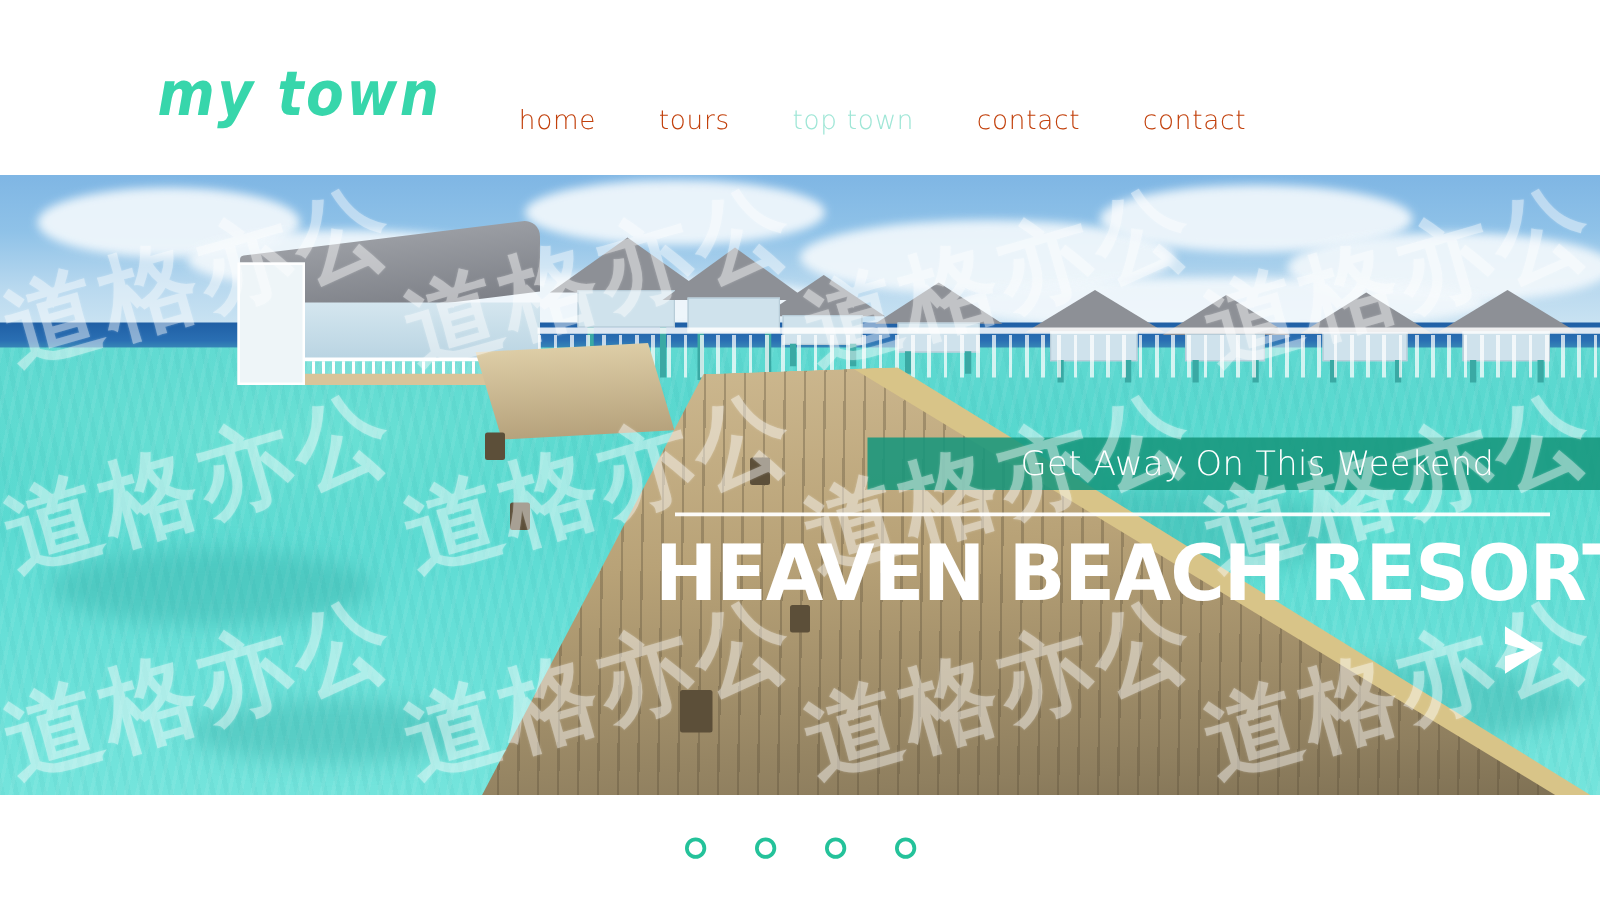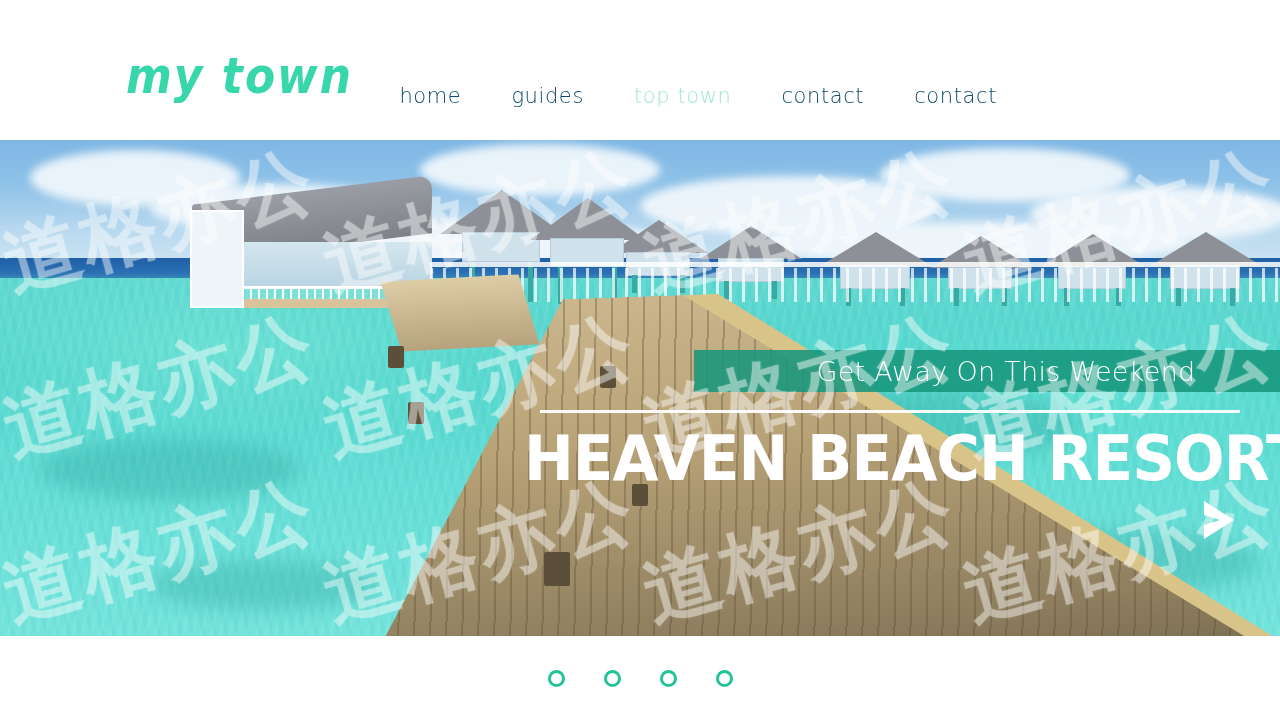--- a/index.html
+++ b/index.html
@@ -27,21 +27,21 @@
     transform-origin:left center;
   }
 
   .main-nav{
     position:absolute; right:40px; top:84px;
     display:flex; align-items:center; gap:0px;
   }
   .nav-item{
     font-family:"DejaVu Sans", sans-serif;
     font-size:21px; font-weight:300;
-    color:#0c4a6e;
+    color:#c2410c;
     letter-spacing:0.6px;
     padding:0 25px;
     text-decoration:none;
     white-space:nowrap;
     cursor:pointer;
   }
   .nav-item.faded{ color:#9ee6d6; }
 
   
   .hero{
@@ -213,21 +213,21 @@
     border:3px solid #24c29a; background:transparent; cursor:pointer;
   }
 </style>
 </head>
 <body>
 
 <header class="site-header">
   <div class="logo">my town</div>
   <nav class="main-nav">
     <a class="nav-item">home</a>
-    <a class="nav-item">guides</a>
+    <a class="nav-item">tours</a>
     <a class="nav-item faded">top town</a>
     <a class="nav-item">contact</a>
     <a class="nav-item">contact</a>
   </nav>
 </header>
 
 <section class="hero">
 
   <div class="sky"></div>
   <div class="cloud" style="left:30px;  top:10px;  width:210px; height:56px;"></div>

